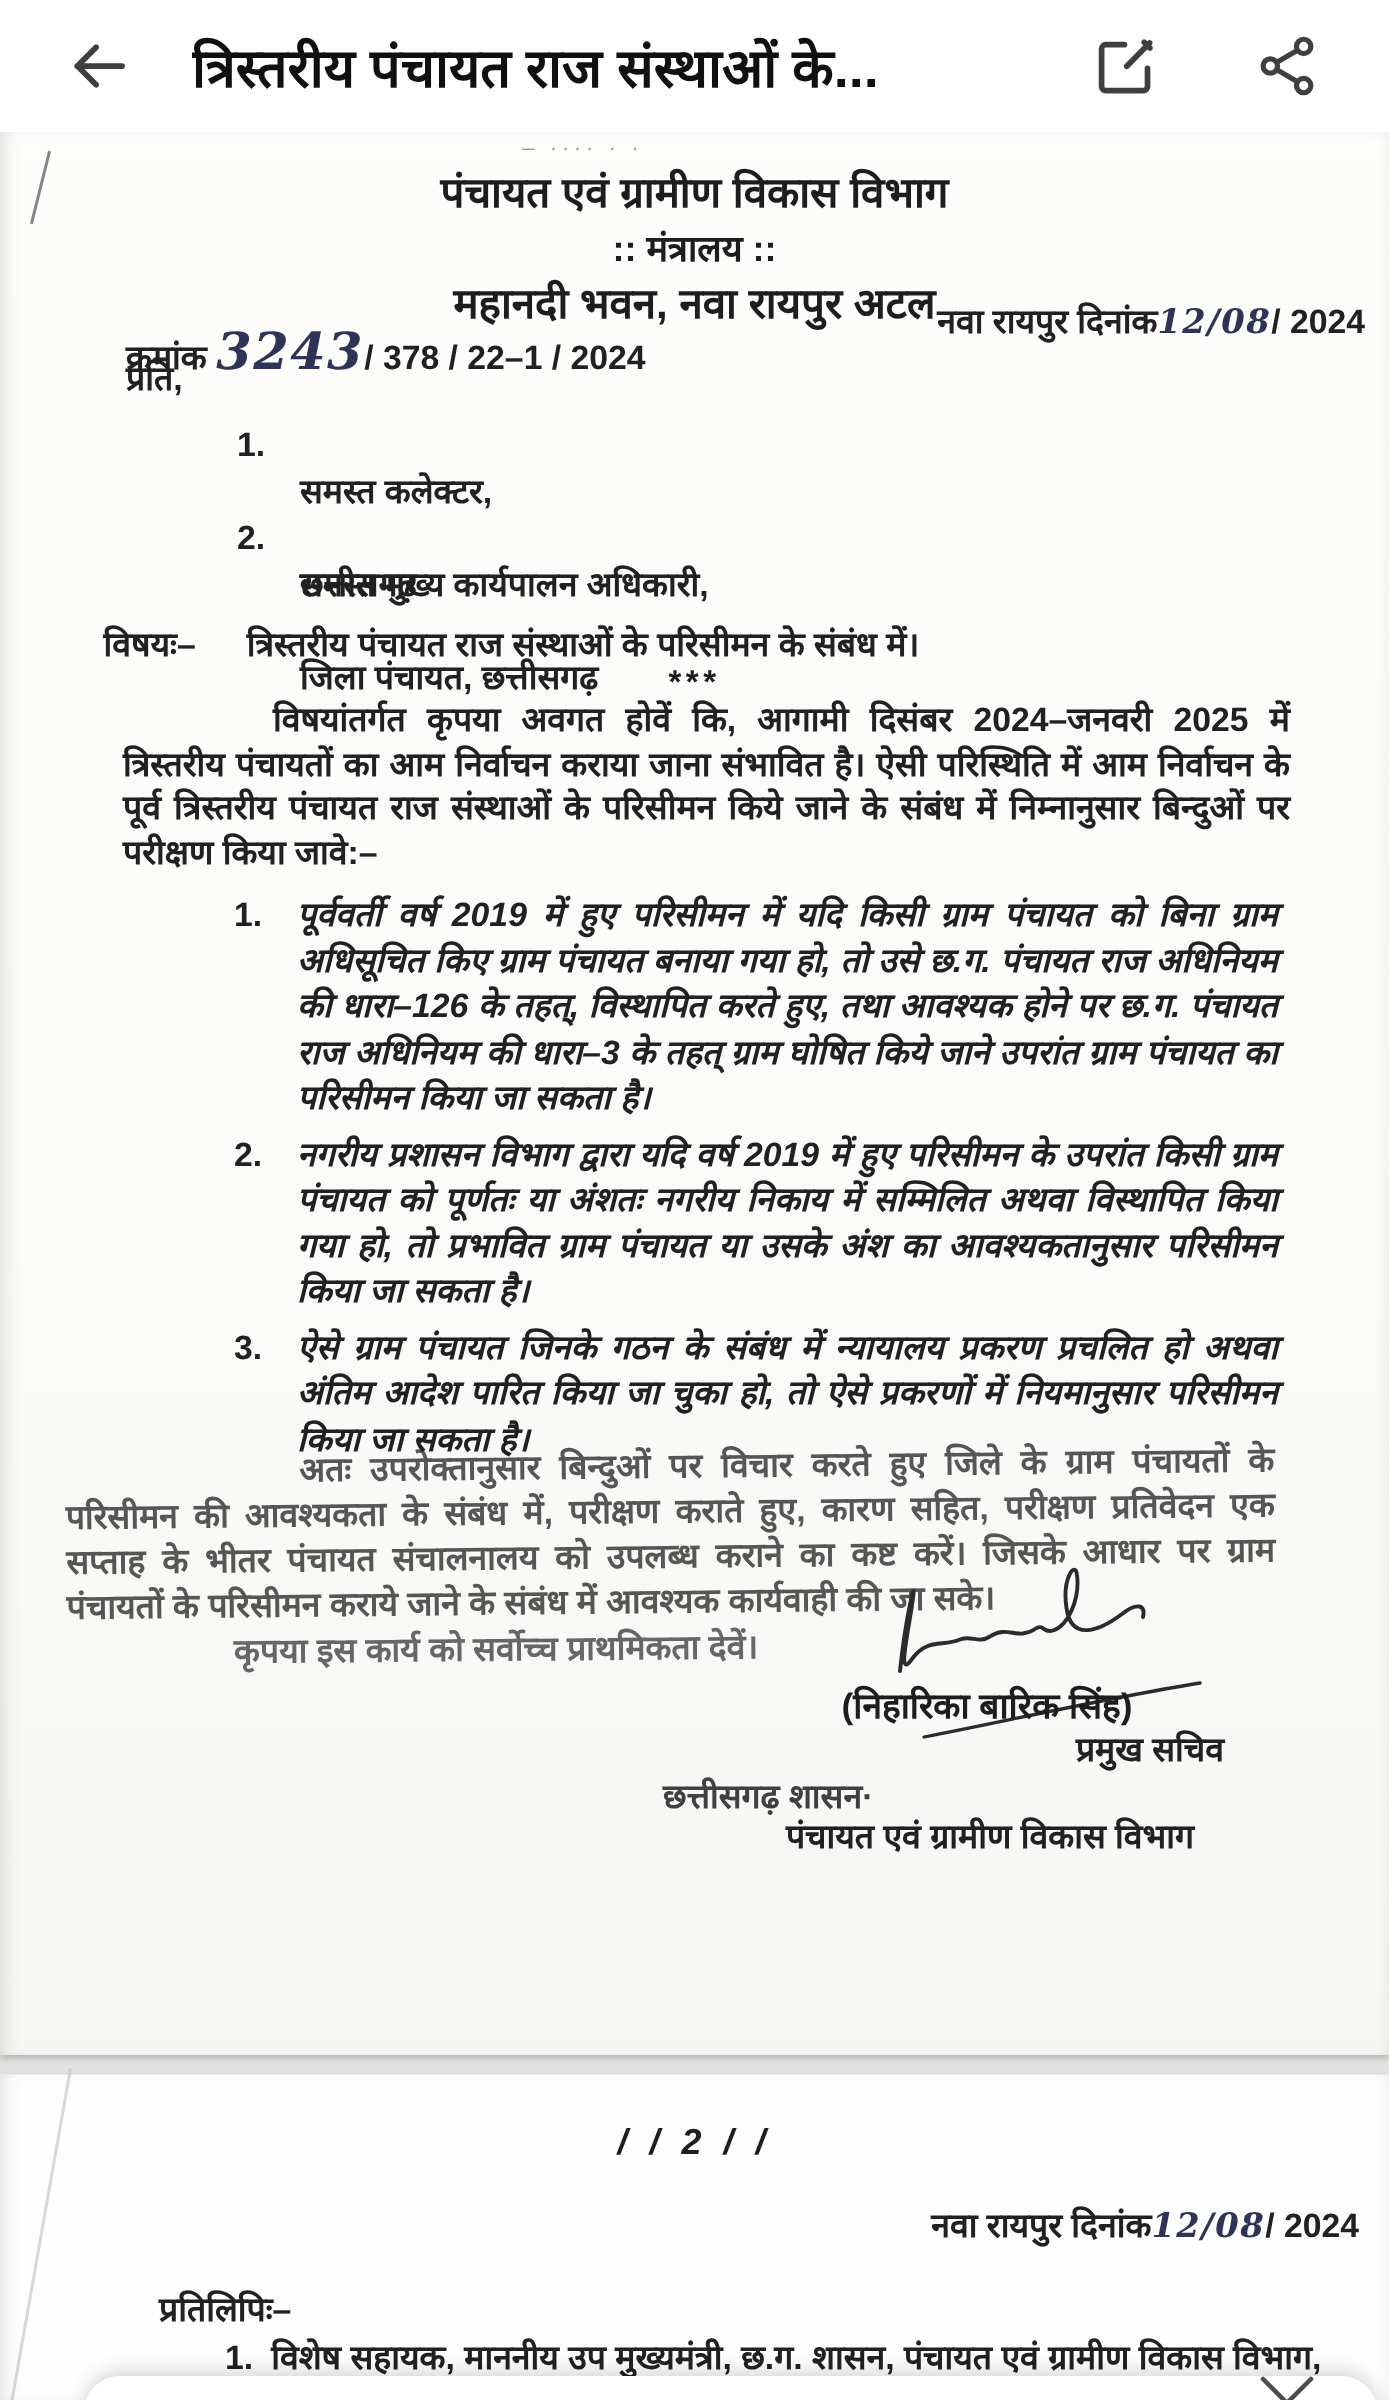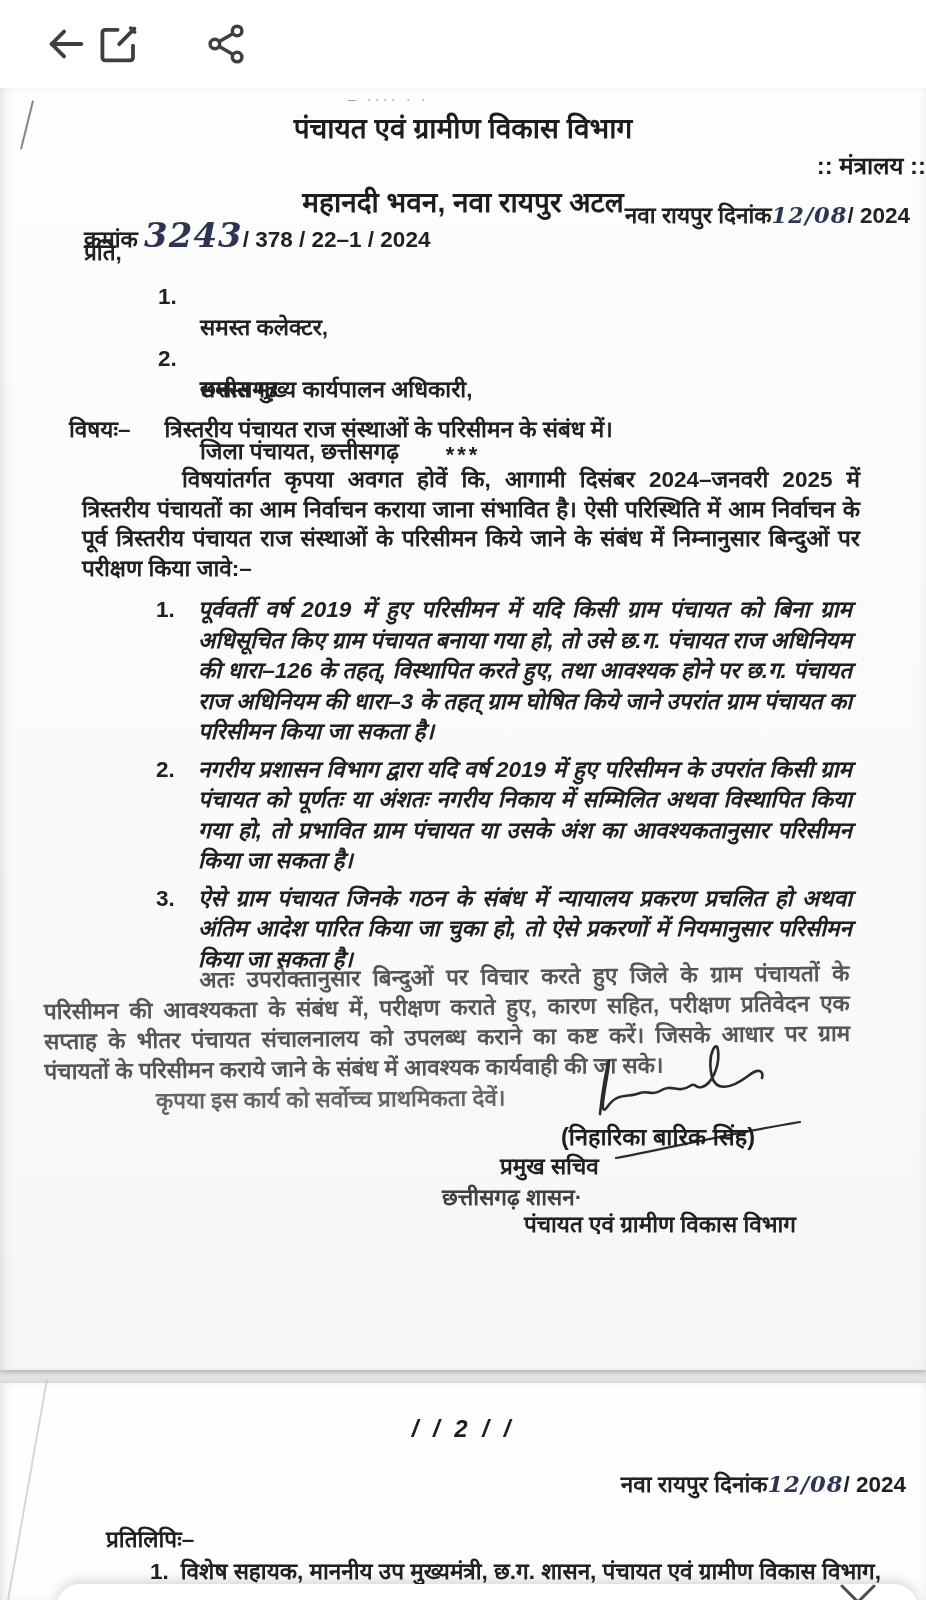--- a/index.html
+++ b/index.html
@@ -34,21 +34,21 @@
   .center{left:0;width:926px;text-align:center;}
   .doc{font-size:22.5px;font-weight:600;color:#212121;line-height:30px;}
   .docbold{font-weight:700;}
   .hand{
     font-family:"DejaVu Serif","Liberation Serif",serif;
     font-style:italic;font-weight:700;color:#2e3455;letter-spacing:1px;
   }
   .hw-big{font-size:34px;}
   
   .lh-dept{top:20px;font-size:28px;font-weight:700;}
-  .lh-min{top:60px;font-size:24px;font-weight:700;text-align:right;}
+  .lh-min{top:60px;font-size:24px;font-weight:700;}
   .lh-addr{top:94px;font-size:28px;font-weight:700;}
   .artifact{top:2px;left:348px;color:#8a8a8a;font-size:15px;letter-spacing:3px;opacity:.8;}
   .pen-slash{left:26px;top:12px;width:2px;height:50px;background:#5d5d5d;transform:rotate(14deg);opacity:.75;}
   .ref-row{top:132px;left:84px;}
   .date-row{top:112px;right:16px;text-align:right;}
   .salutation{top:150px;left:84px;}
   .recipient{left:158px;width:640px;display:flex;gap:14px;}
   .rec-1{top:194px;}
   .rec-2{top:256px;}
   .rec-no{width:28px;}
@@ -60,21 +60,21 @@
   .point{display:flex;gap:12px;margin-bottom:7px;}
   .pt-no{width:30px;line-height:30.5px;}
   .pt-text{flex:1;text-align:justify;line-height:30.5px;font-style:italic;}
   .closing{
     top:875px;left:44px;width:806px;text-align:justify;text-indent:156px;
     line-height:30px;opacity:.8;transform:rotate(-0.6deg);color:#2e2e2e;
   }
   .priority{top:997px;left:156px;opacity:.72;transform:rotate(-0.5deg);color:#2f2f2f;}
   .sig-svg{left:548px;top:948px;}
   .sig-name{top:1032px;left:500px;width:316px;text-align:center;font-size:23.5px;font-weight:700;}
-  .sig-title{top:1064px;left:500px;width:316px;text-align:left;}
+  .sig-title{top:1064px;left:500px;width:316px;text-align:right;}
   .sig-org1{top:1095px;left:442px;width:340px;text-align:left;opacity:.85;}
   .sig-org2{top:1122px;left:450px;width:420px;text-align:center;}
   
   .crease{left:46px;top:-4px;width:2px;height:232px;background:#c6c6c4;transform:rotate(10deg);transform-origin:top center;opacity:.7;}
   .p2-marker{top:32px;font-size:24px;font-weight:600;letter-spacing:4px;font-style:italic;}
   .p2-date{top:86px;right:20px;text-align:right;}
   .p2-ref{top:106px;left:106px;}
   .p2-copy{top:142px;left:106px;font-weight:700;}
   .p2-item{top:174px;left:150px;width:766px;display:flex;gap:12px;}
   
@@ -91,20 +91,21 @@
 </head>
 <body>
 
 <header class="appbar">
   <div class="icon-btn back-btn">
     <svg width="46" height="46" viewBox="0 0 24 24" fill="none" stroke="#3f3f3f" stroke-width="2" stroke-linecap="round" stroke-linejoin="round">
         <path d="M20 12H4.5"></path>
         <path d="M11 5.5 4.5 12 11 18.5"></path>
       </svg>
   </div>
+  <div class="appbar-title">त्रिस्तरीय पंचायत राज संस्थाओं के...</div>
   <div class="icon-btn edit-btn">
     <svg width="48" height="48" viewBox="0 0 24 24" fill="none" stroke="#3f3f3f" stroke-width="1.9" stroke-linecap="round" stroke-linejoin="round">
         <path d="M19.5 12.8v6a1.4 1.4 0 0 1-1.4 1.4H5.6a1.4 1.4 0 0 1-1.4-1.4V6.3a1.4 1.4 0 0 1 1.4-1.4h6.2"></path>
         <path d="M12.6 12.1 20.2 4.3"></path>
         <path d="M18.4 4.1l1.9 1.9"></path>
       </svg>
   </div>
   <div class="icon-btn share-btn">
     <svg width="46" height="46" viewBox="0 0 24 24" fill="none" stroke="#3f3f3f" stroke-width="1.8">
         <circle cx="17.8" cy="5.2" r="2.5"></circle>

